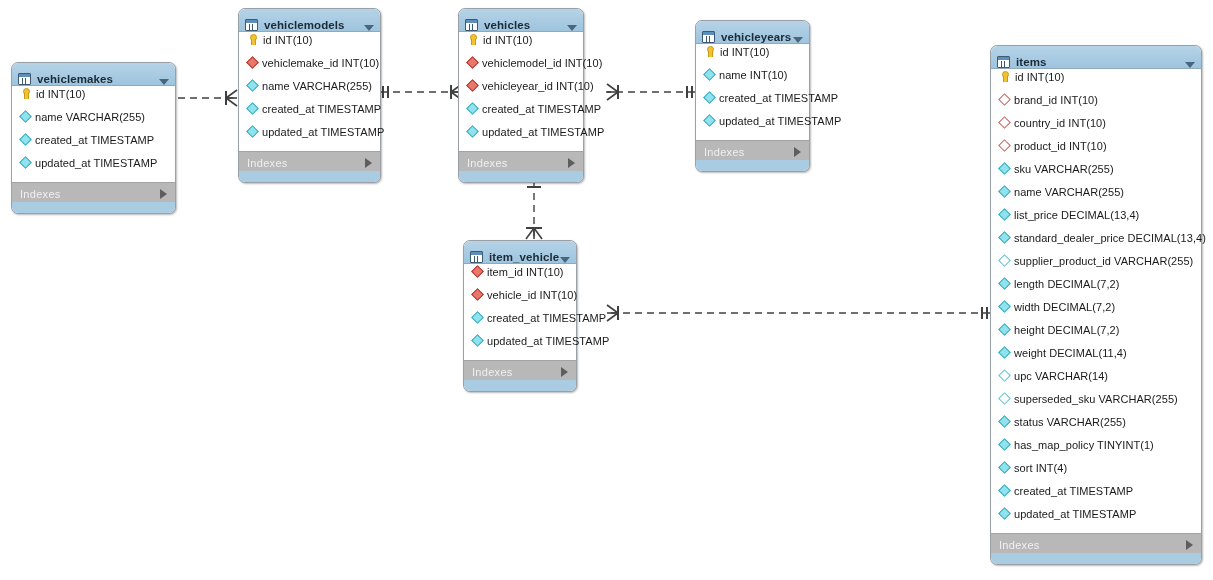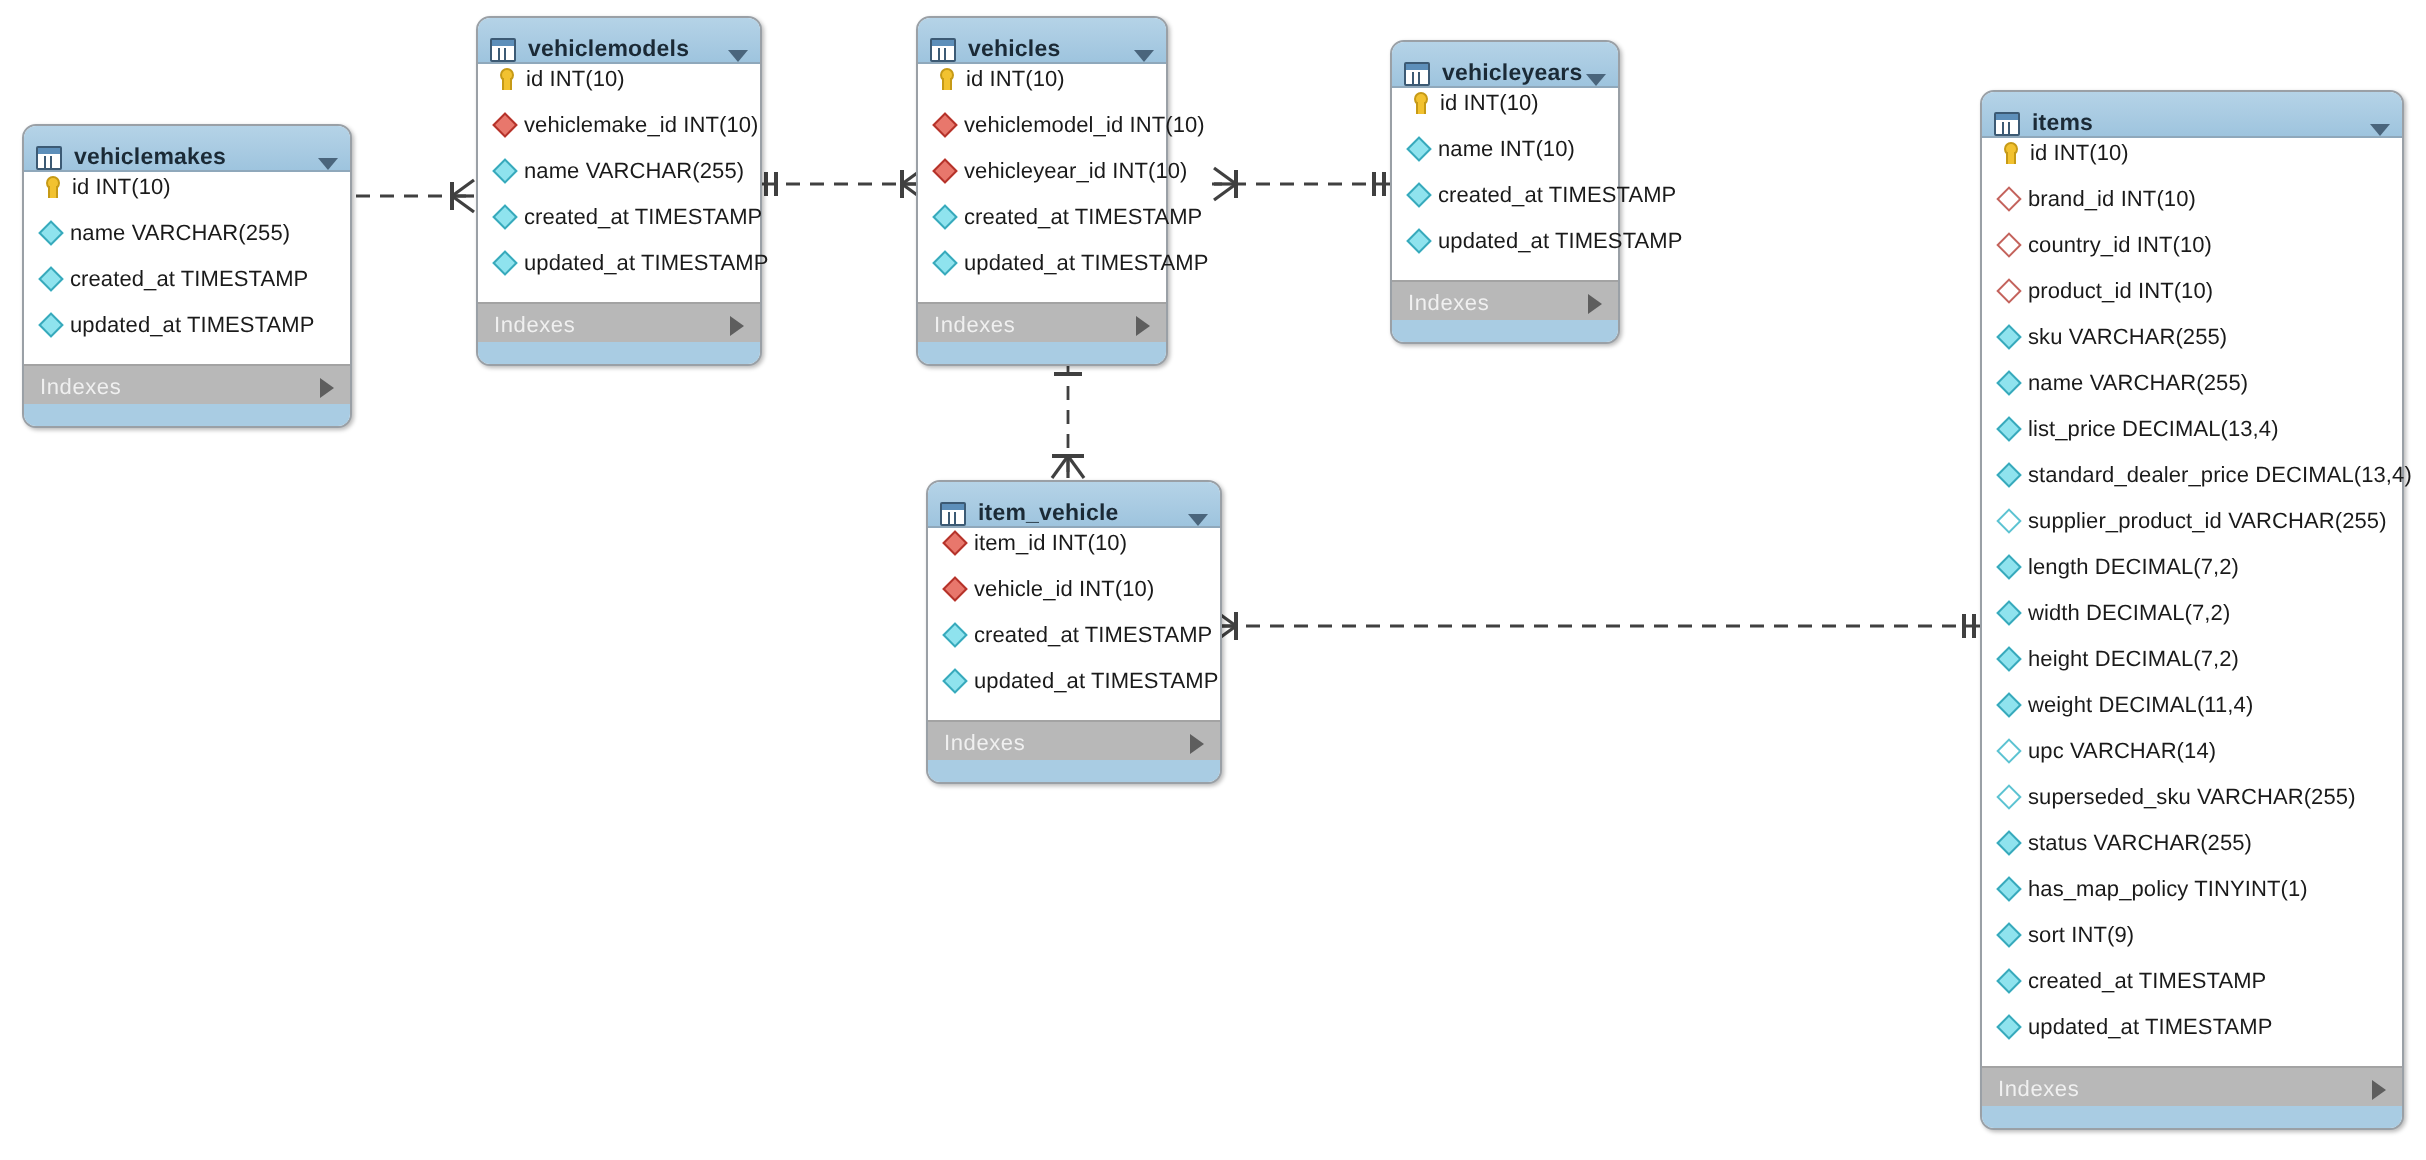--- a/index.html
+++ b/index.html
@@ -354,21 +354,21 @@
           <div class="col-row">
             <span class="mk mk-dia mk-cyan"></span>
             <span class="col-name">updated_at TIMESTAMP</span>
           </div>
         </div>
         <div class="tbl-indexes">
           <span class="idx-label">Indexes</span>
           <span class="idx-caret"></span>
         </div>
       </div>
-      <div class="table-card" style="left: 463px; top: 240px; width: 148px;">
+      <div class="table-card" style="left: 463px; top: 240px; width: 114px;">
         <div class="tbl-header">
           <span class="tbl-icon"></span>
           <span class="tbl-title">item_vehicle</span>
           <span class="tbl-caret"></span>
         </div>
         <div class="tbl-body">
           <div class="col-row">
             <span class="mk mk-dia mk-red"></span>
             <span class="col-name">item_id INT(10)</span>
           </div>
@@ -460,21 +460,21 @@
           <div class="col-row">
             <span class="mk mk-dia mk-cyan"></span>
             <span class="col-name">status VARCHAR(255)</span>
           </div>
           <div class="col-row">
             <span class="mk mk-dia mk-cyan"></span>
             <span class="col-name">has_map_policy TINYINT(1)</span>
           </div>
           <div class="col-row">
             <span class="mk mk-dia mk-cyan"></span>
-            <span class="col-name">sort INT(9)</span>
+            <span class="col-name">sort INT(4)</span>
           </div>
           <div class="col-row">
             <span class="mk mk-dia mk-cyan"></span>
             <span class="col-name">created_at TIMESTAMP</span>
           </div>
           <div class="col-row">
             <span class="mk mk-dia mk-cyan"></span>
             <span class="col-name">updated_at TIMESTAMP</span>
           </div>
         </div>

